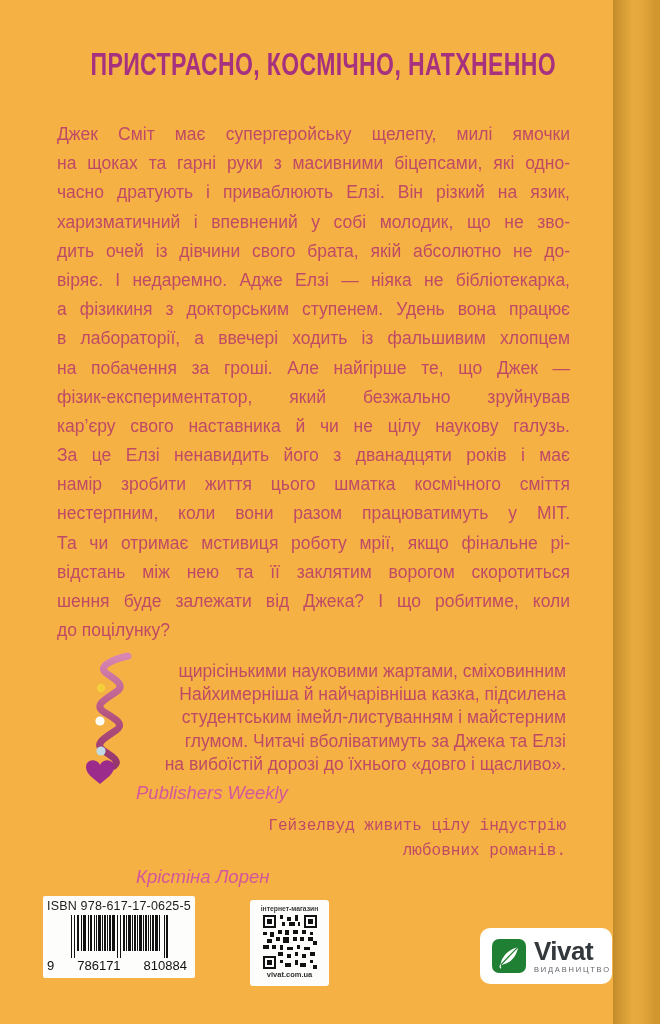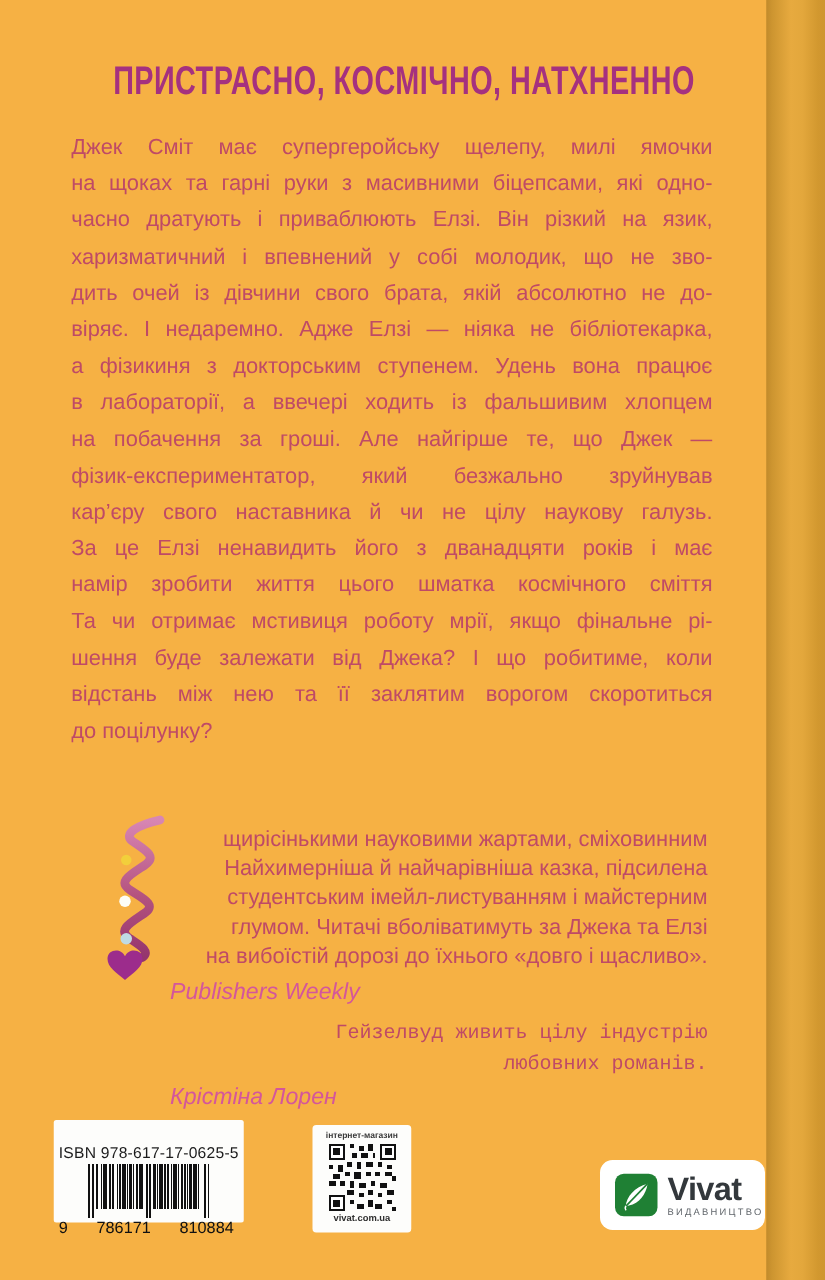--- a/index.html
+++ b/index.html
@@ -19,21 +19,21 @@
     position:absolute; top:46px; left:0; width:613px; 
     color:#a5317f;
   }
   .tagline-inner {
     display:inline-block; white-space:nowrap;
     font-size:32px; font-weight:bold; letter-spacing:.5px;
     transform:scaleX(.72); transform-origin:50% 50%;
   }
   
   .synopsis {
-    position:absolute; left:57px; top:103px; width:513px;
+    position:absolute; left:57px; top:120px; width:513px;
     color:#bf4a66; font-size:17.5px; font-weight:500;
   }
   .syn-line {
     height:29.2px; line-height:29.2px; white-space:nowrap;
     text-align:justify; text-align-last:justify; overflow:hidden;
   }
   .syn-line.last { text-align-last:left; }
   
   .spiral { position:absolute; left:82px; top:652px; width:60px; height:140px; }
   
@@ -49,21 +49,21 @@
     position:absolute; right:94px; 
     color:#d4569b; font-size:18.5px; font-style:italic; font-weight:500;
   }
   .attr-1 { top:782px; width:430px; }
   .attr-2 { top:866px; width:430px; }
   
   .barcode-box {
     position:absolute; left:43px; top:896px; width:152px; height:82px;
     background:#fdfdfb; border-radius:2px; text-align:center;
   }
-  .isbn-label { font-size:12.5px; color:#1c1c1c; padding-top:19px; letter-spacing:.2px; white-space:nowrap; }
+  .isbn-label { font-size:12.5px; color:#1c1c1c; padding-top:3px; letter-spacing:.2px; white-space:nowrap; }
   .barcode-svg { display:block; margin:2px auto 0; }
   .barcode-digits {
     display:flex; justify-content:space-between; padding:0 8px 0 4px;
     font-size:13px; color:#111; font-weight:500; margin-top:-1px;
   }
   .qr-box {
     position:absolute; left:250px; top:900px; width:79px; height:86px;
     background:#fdfdfb; border-radius:3px; text-align:center;
   }
   .qr-top-label { font-size:6.8px; font-weight:bold; color:#3a3a3a; padding-top:5px; white-space:nowrap; }
@@ -98,23 +98,24 @@
   <div class="syn-line">харизматичний і впевнений у собі молодик, що не зво-</div>
   <div class="syn-line">дить очей із дівчини свого брата, якій абсолютно не до-</div>
   <div class="syn-line">віряє. І недаремно. Адже Елзі — ніяка не бібліотекарка,</div>
   <div class="syn-line">а фізикиня з докторським ступенем. Удень вона працює</div>
   <div class="syn-line">в лабораторії, а ввечері ходить із фальшивим хлопцем</div>
   <div class="syn-line">на побачення за гроші. Але найгірше те, що Джек —</div>
   <div class="syn-line">фізик-експериментатор, який безжально зруйнував</div>
   <div class="syn-line">кар’єру свого наставника й чи не цілу наукову галузь.</div>
   <div class="syn-line">За це Елзі ненавидить його з дванадцяти років і має</div>
   <div class="syn-line">намір зробити життя цього шматка космічного сміття</div>
+  <div class="syn-line">нестерпним, коли вони разом працюватимуть у МІТ.</div>
   <div class="syn-line">Та чи отримає мстивиця роботу мрії, якщо фінальне рі-</div>
+  <div class="syn-line">відстань між нею та її заклятим ворогом скоротиться</div>
   <div class="syn-line">шення буде залежати від Джека? І що робитиме, коли</div>
-  <div class="syn-line">відстань між нею та її заклятим ворогом скоротиться</div>
   <div class="syn-line last">до поцілунку?</div>
 </div>
 
 <svg class="spiral" viewBox="0 0 60 140" xmlns="http://www.w3.org/2000/svg">
   <defs>
     <linearGradient id="sg" x1="0" y1="0" x2="0" y2="1">
       <stop offset="0" stop-color="#d886b3"></stop>
       <stop offset="0.55" stop-color="#b4537f"></stop>
       <stop offset="1" stop-color="#94356d"></stop>
     </linearGradient>

